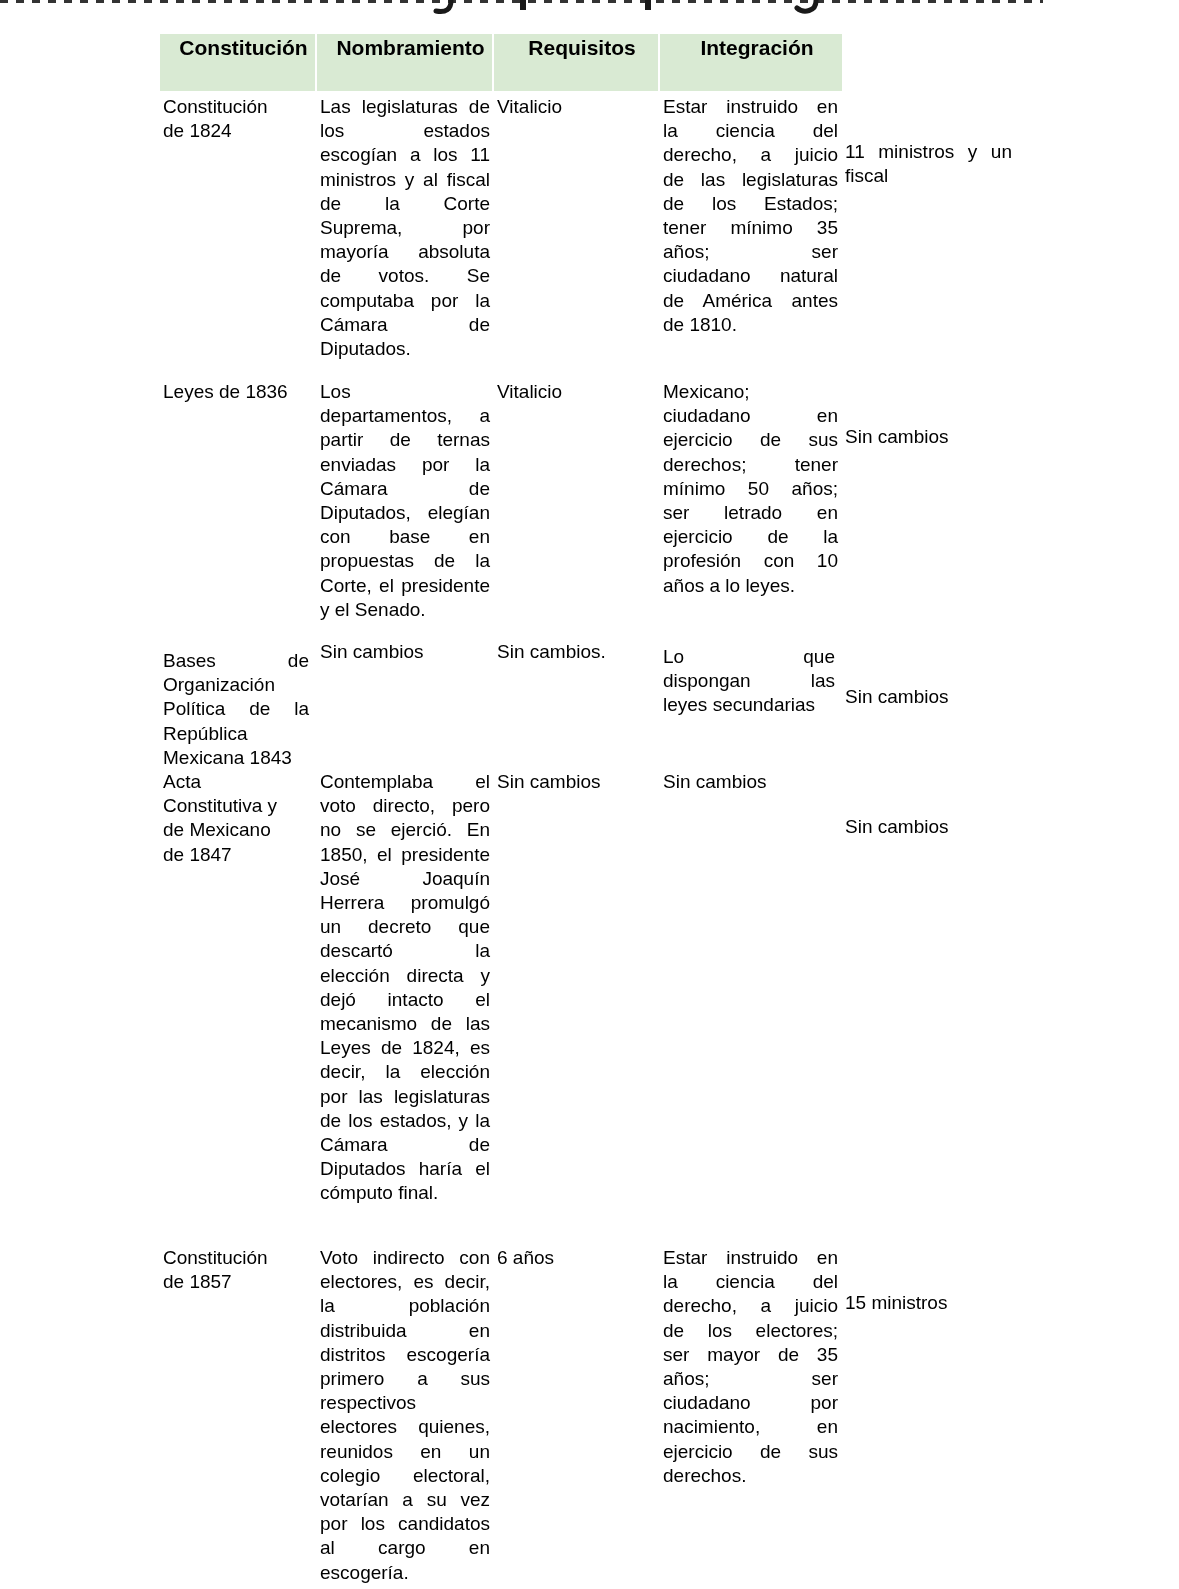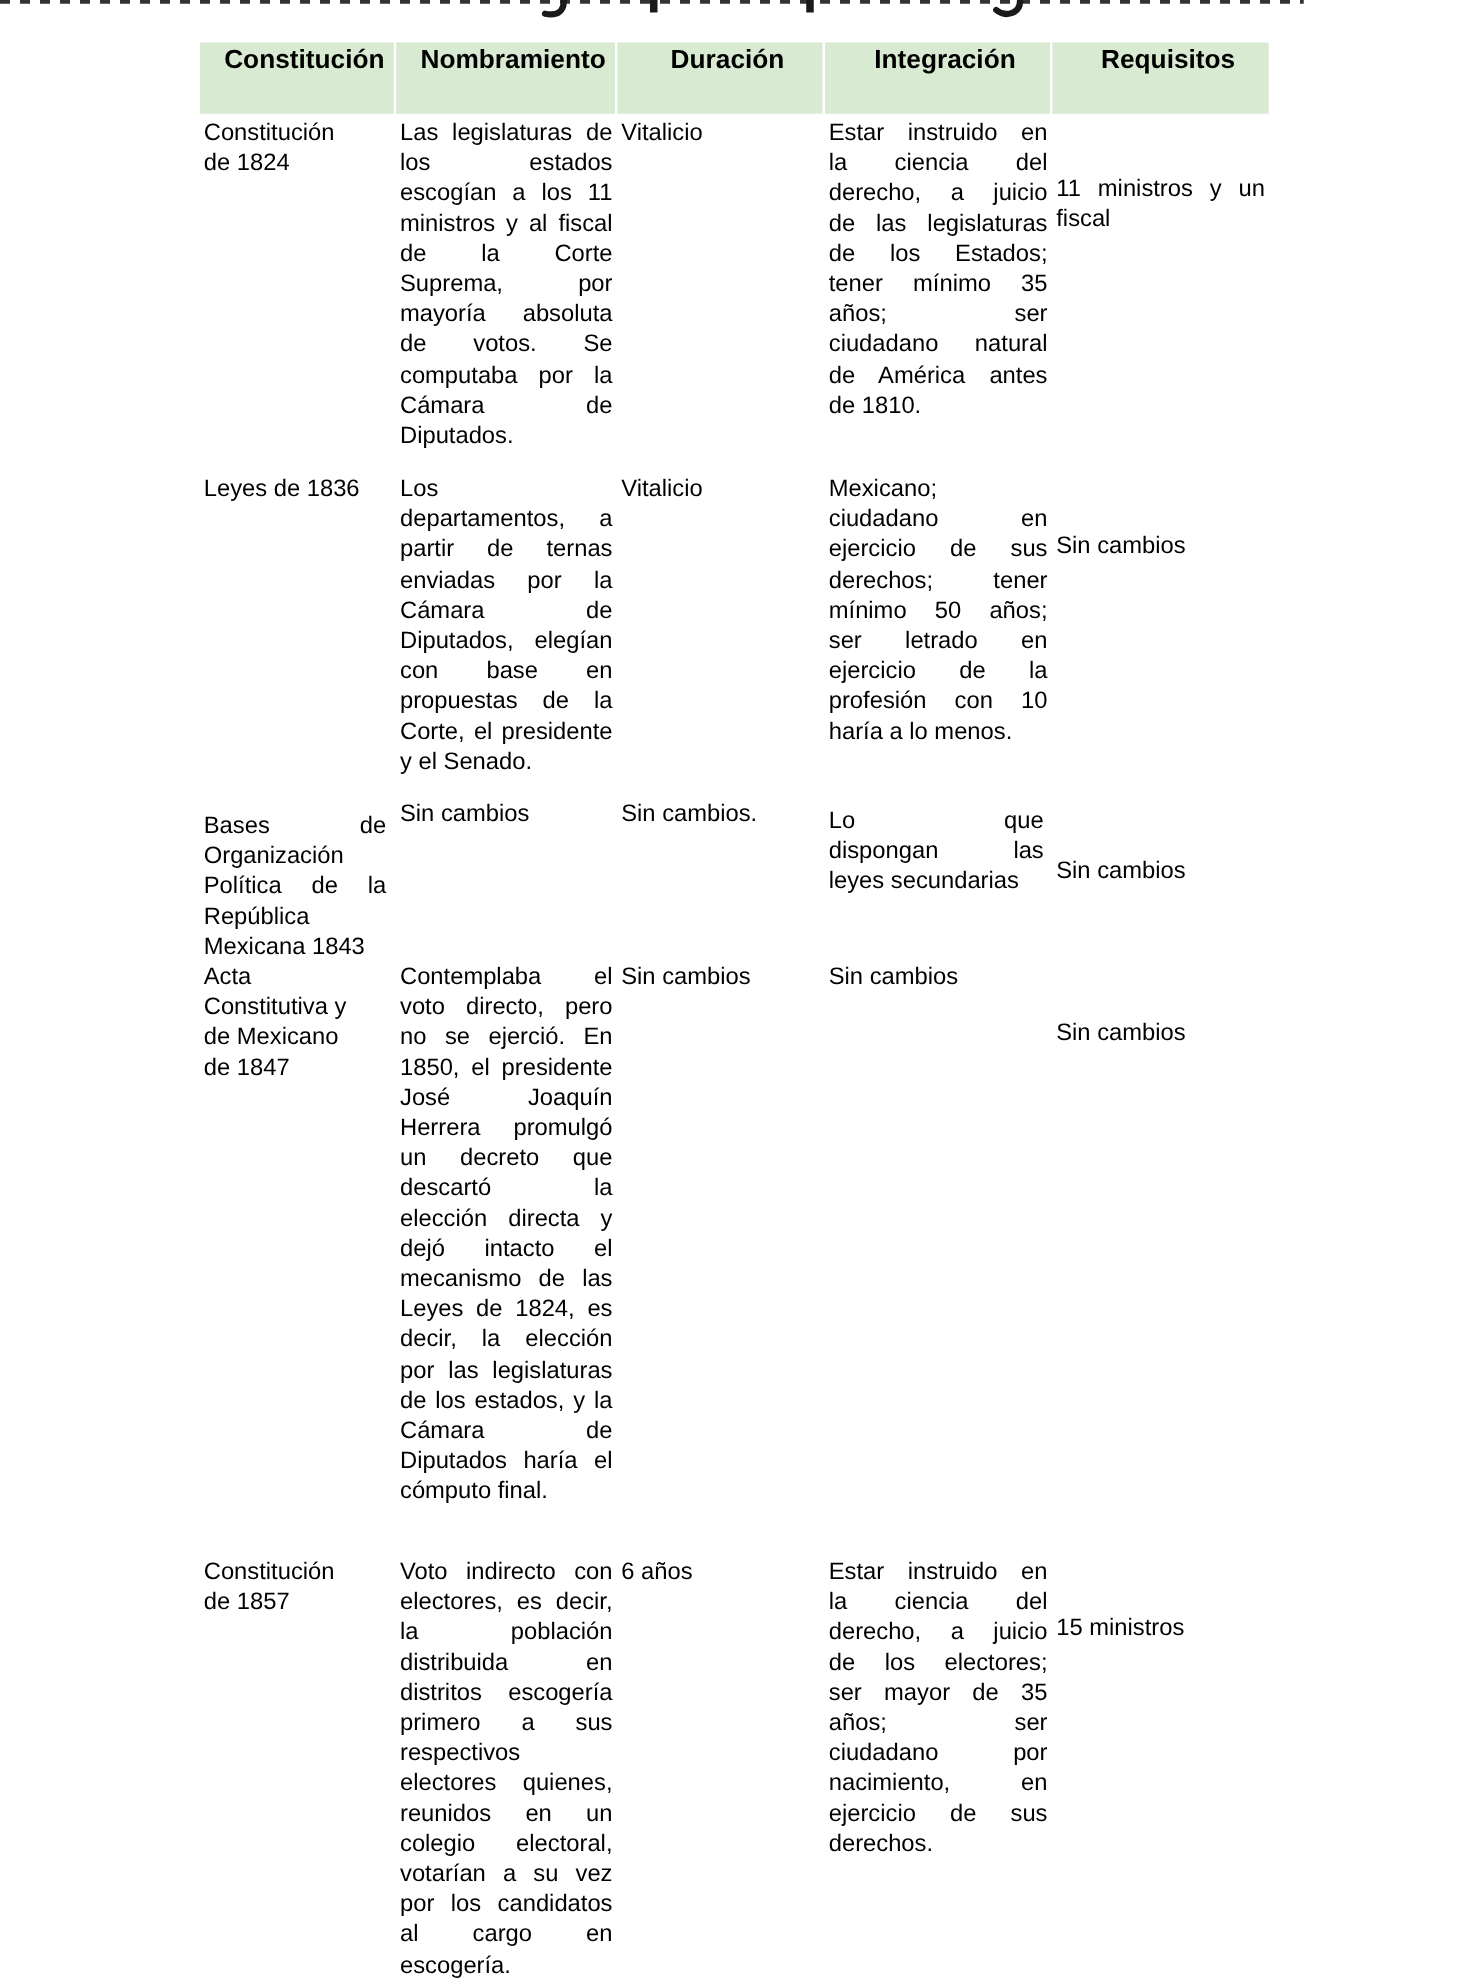--- a/index.html
+++ b/index.html
@@ -63,23 +63,22 @@
   <svg class="frag-svg" width="1179" height="16" viewBox="0 0 1179 16">
     <path d="M451 1 C451 9 446 13 436 11" stroke="#1a1a1a" stroke-width="5" fill="none" stroke-linecap="round"></path>
     <path d="M523 0 L523 10" stroke="#1a1a1a" stroke-width="6" fill="none" stroke-linecap="butt"></path>
     <path d="M648 0 L648 10" stroke="#1a1a1a" stroke-width="6" fill="none" stroke-linecap="butt"></path>
     <path d="M816 1 C816 11 804 14 797 8" stroke="#1a1a1a" stroke-width="5" fill="none" stroke-linecap="round"></path>
   </svg>
 
   <div class="thead">
     <div class="hc">Constitución</div>
     <div class="hc">Nombramiento</div>
-    <div class="hc">Duración</div>
+    <div class="hc">Requisitos</div>
     <div class="hc">Integración</div>
-    <div class="hc">Requisitos</div>
   </div>
 
   <div class="trow r1">
     <div class="cell c1">
         <span class="ln">Constitución</span>
         <span class="ln">de 1824</span>
       </div>
     <div class="cell c2">
         <span class="ln sp">Las legislaturas de</span>
         <span class="ln sp">los estados</span>
@@ -135,21 +134,21 @@
       </div>
     <div class="cell c4">
         <span class="ln sp">Mexicano;</span>
         <span class="ln sp">ciudadano en</span>
         <span class="ln sp">ejercicio de sus</span>
         <span class="ln sp">derechos; tener</span>
         <span class="ln sp">mínimo 50 años;</span>
         <span class="ln sp">ser letrado en</span>
         <span class="ln sp">ejercicio de la</span>
         <span class="ln sp">profesión con 10</span>
-        <span class="ln">haría a lo menos.</span>
+        <span class="ln">años a lo leyes.</span>
       </div>
     <div class="cell c5">
         <span class="ln">Sin cambios</span>
       </div>
   </div>
 
   <div class="trow r3">
     <div class="cell c1">
         <span class="ln sp">Bases de</span>
         <span class="ln sp">Organización</span>

